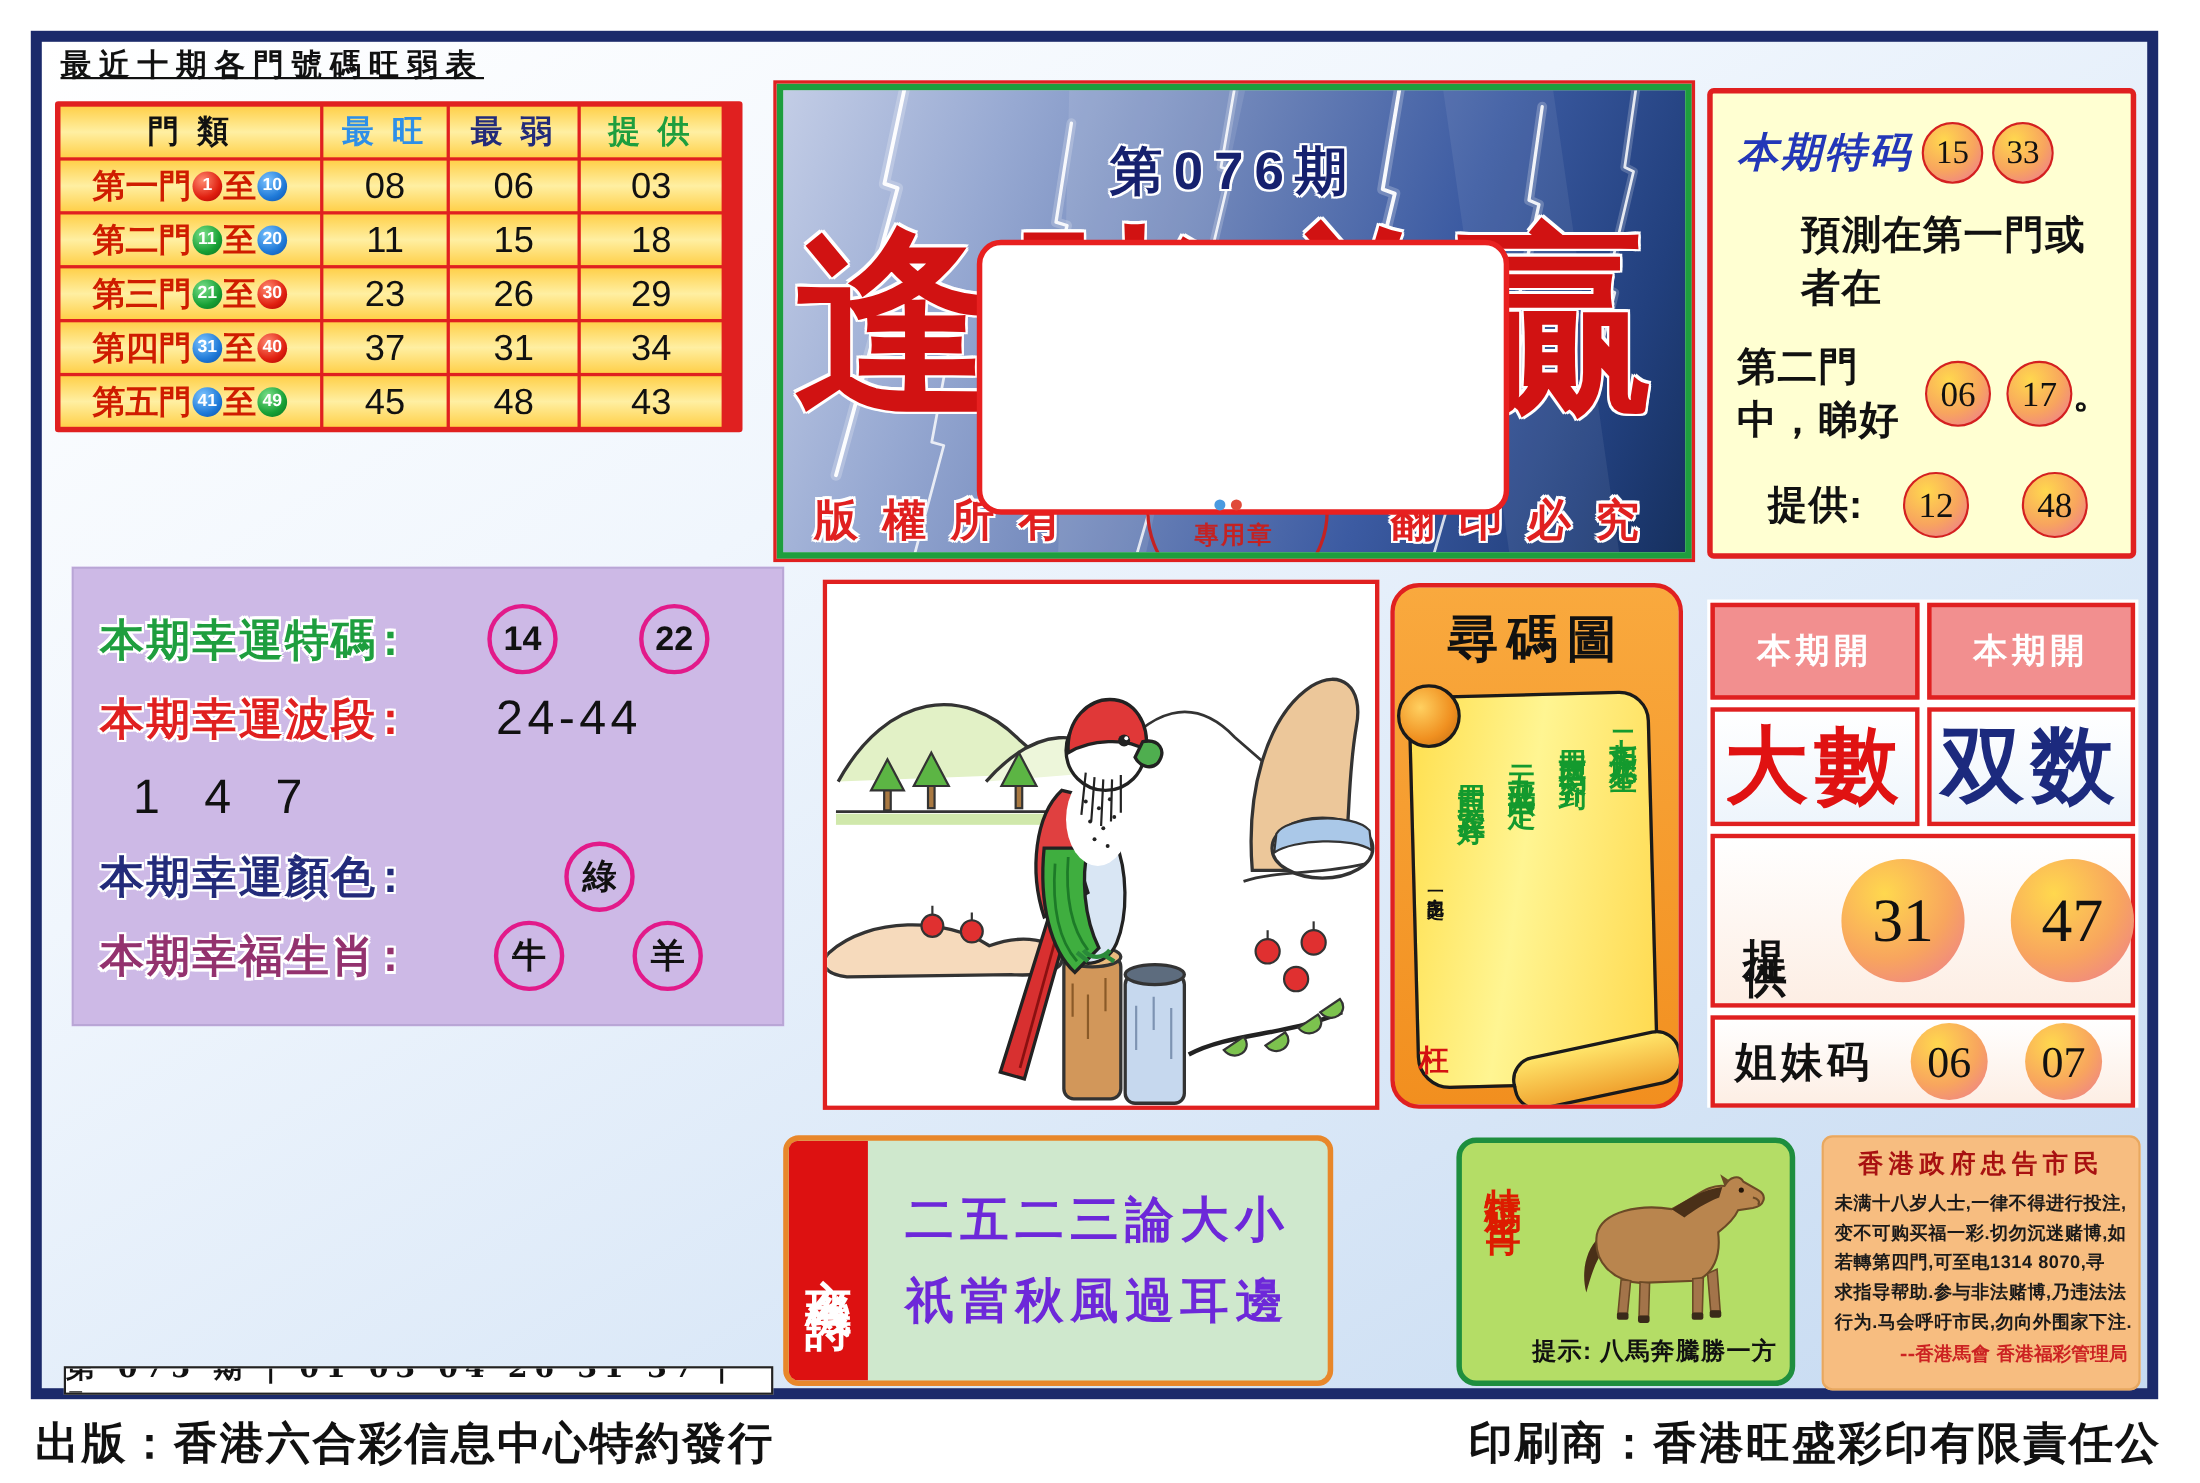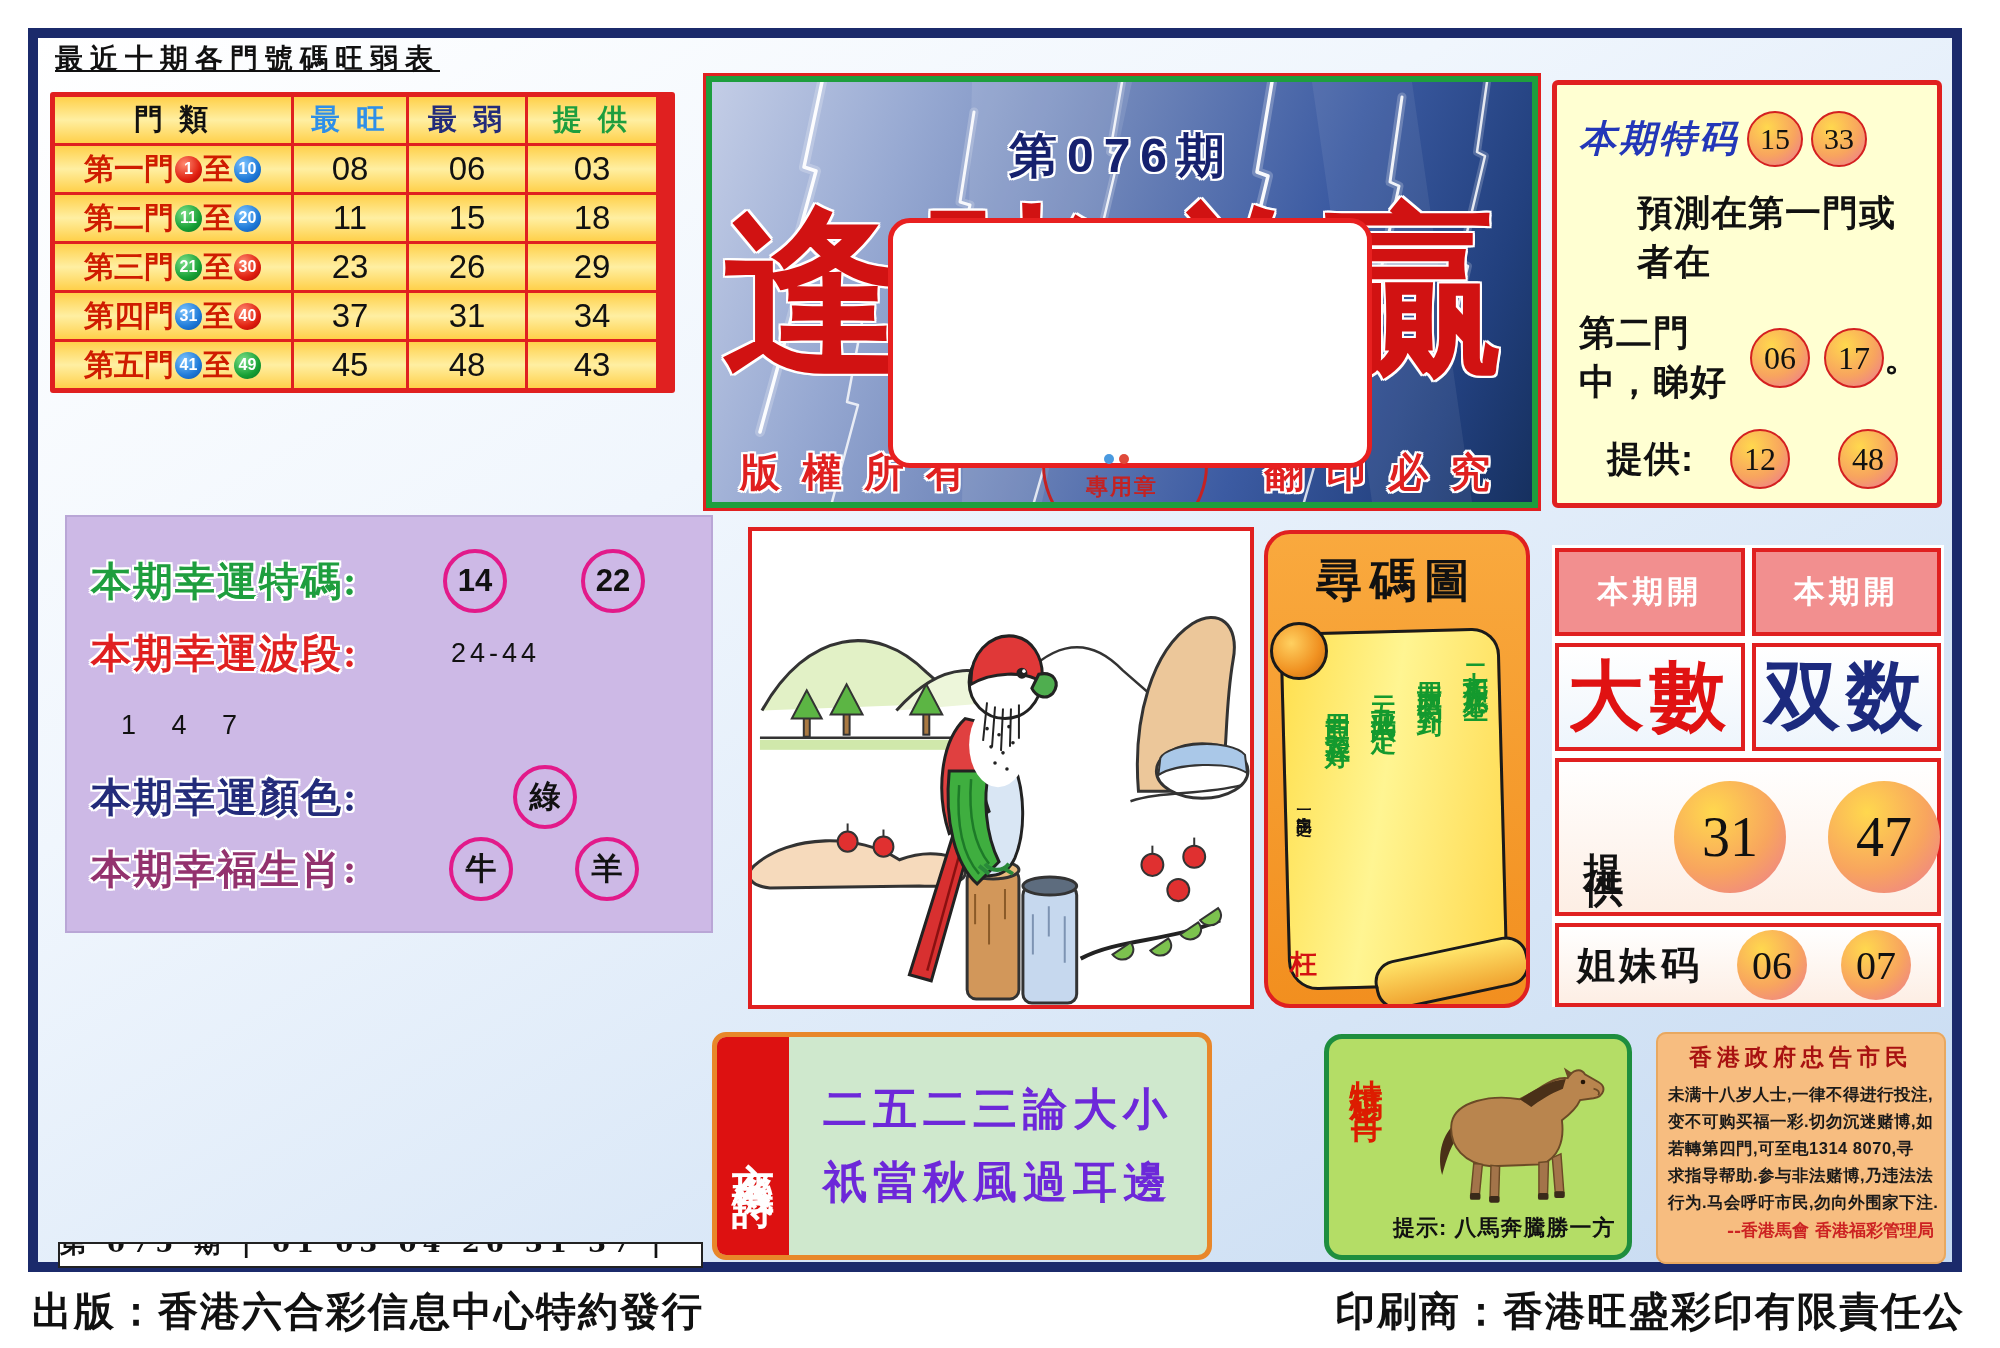--- a/index.html
+++ b/index.html
@@ -47,29 +47,29 @@
   .sp-text{font-size:36px;color:#111;font-weight:bold;letter-spacing:1px;}
   .orb{border-radius:50%;display:inline-flex;align-items:center;justify-content:center;color:#111;flex:none;
        background:radial-gradient(circle at 35% 28%,#ffd84e,#f8a55e 55%,#ef8585 85%);border:2px solid #d42020;
        font-family:"Liberation Serif",serif;}
   .orb-50{width:52px;height:52px;font-size:30px;margin-left:8px;}
   .orb-56{width:56px;height:56px;font-size:32px;margin-left:14px;}
 
   
   .lucky{left:65px;top:515px;width:648px;height:418px;background:#cdb9e6;box-shadow:0 0 0 2px #b9a6d6 inset;padding:30px 0 0 26px;box-sizing:border-box;}
   .lk-row{display:flex;align-items:center;height:72px;}
-  .lk-label{font-size:40px;font-weight:bold;letter-spacing:2px;font-family:Liberation Serif, serif;width:330px;}
+  .lk-label{font-size:40px;font-weight:bold;letter-spacing:2px;font-family:Liberation Mono, monospace;width:330px;}
   .lk-label[data-color="green"]{color:#1e9e3e;}
   .lk-label[data-color="red"]{color:#e02020;}
   .lk-label[data-color="orange"]{color:#f08000;}
   .lk-label[data-color="navy"]{color:#232b7a;}
   .lk-label[data-color="purple"]{color:#93326e;}
   .ring{width:56px;height:56px;border:4px solid #e21a8a;border-radius:50%;display:inline-flex;align-items:center;justify-content:center;
         font-size:31px;font-weight:bold;color:#111;background:transparent;flex:none;}
-  .lk-val{font-size:27px;color:#111;letter-spacing:4px;}
+  .lk-val{font-size:44px;color:#111;letter-spacing:4px;}
 
   
   .bird{left:748px;top:527px;width:506px;height:482px;box-sizing:border-box;border:4px solid #e02020;background:#ffffff;}
 
   
   .seek{left:1264px;top:530px;width:266px;height:478px;box-sizing:border-box;background:linear-gradient(180deg,#f9a93e,#f28f1f);
         border:4px solid #e02020;border-radius:26px;overflow:hidden;}
   .seek-title{left:0;right:0;top:16px;text-align:center;font-size:46px;font-weight:bold;color:#111;letter-spacing:8px;font-family:"DejaVu Serif",serif;}
   .paper{left:16px;right:22px;top:96px;bottom:16px;background:linear-gradient(100deg,#ffdf4e,#fff592 45%,#ffd94e);
          border:3px solid #1a1a1a;border-radius:10px 28px 12px 30px;transform:rotate(-1.5deg);}

